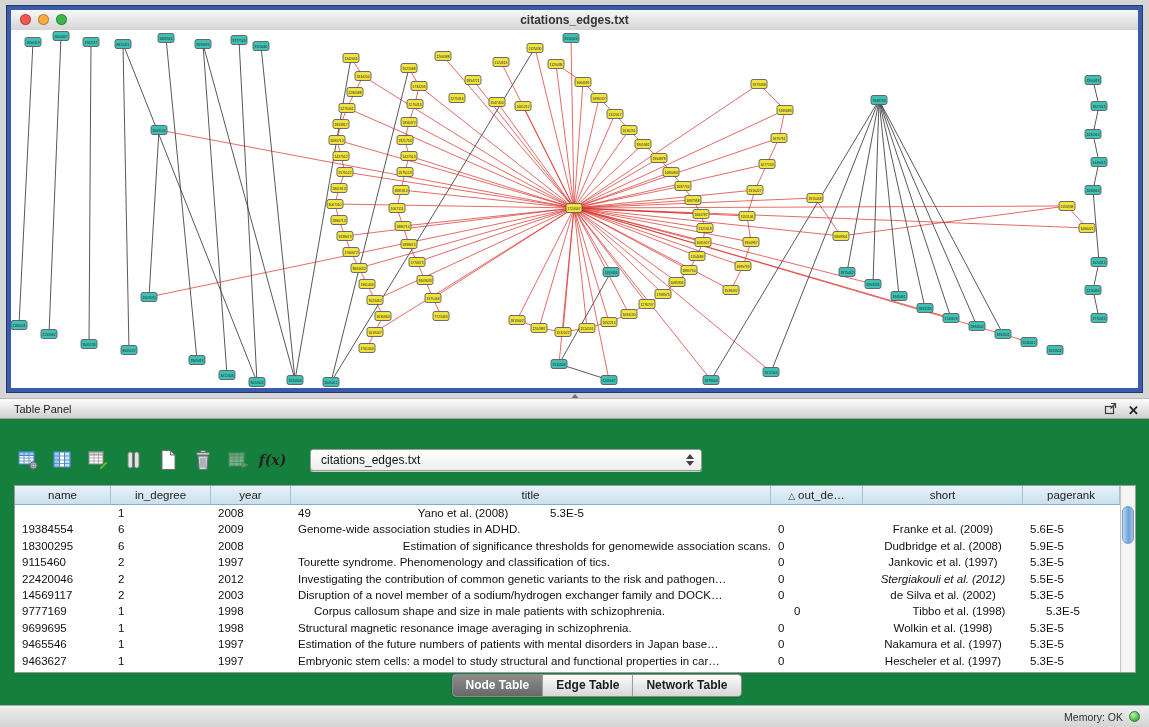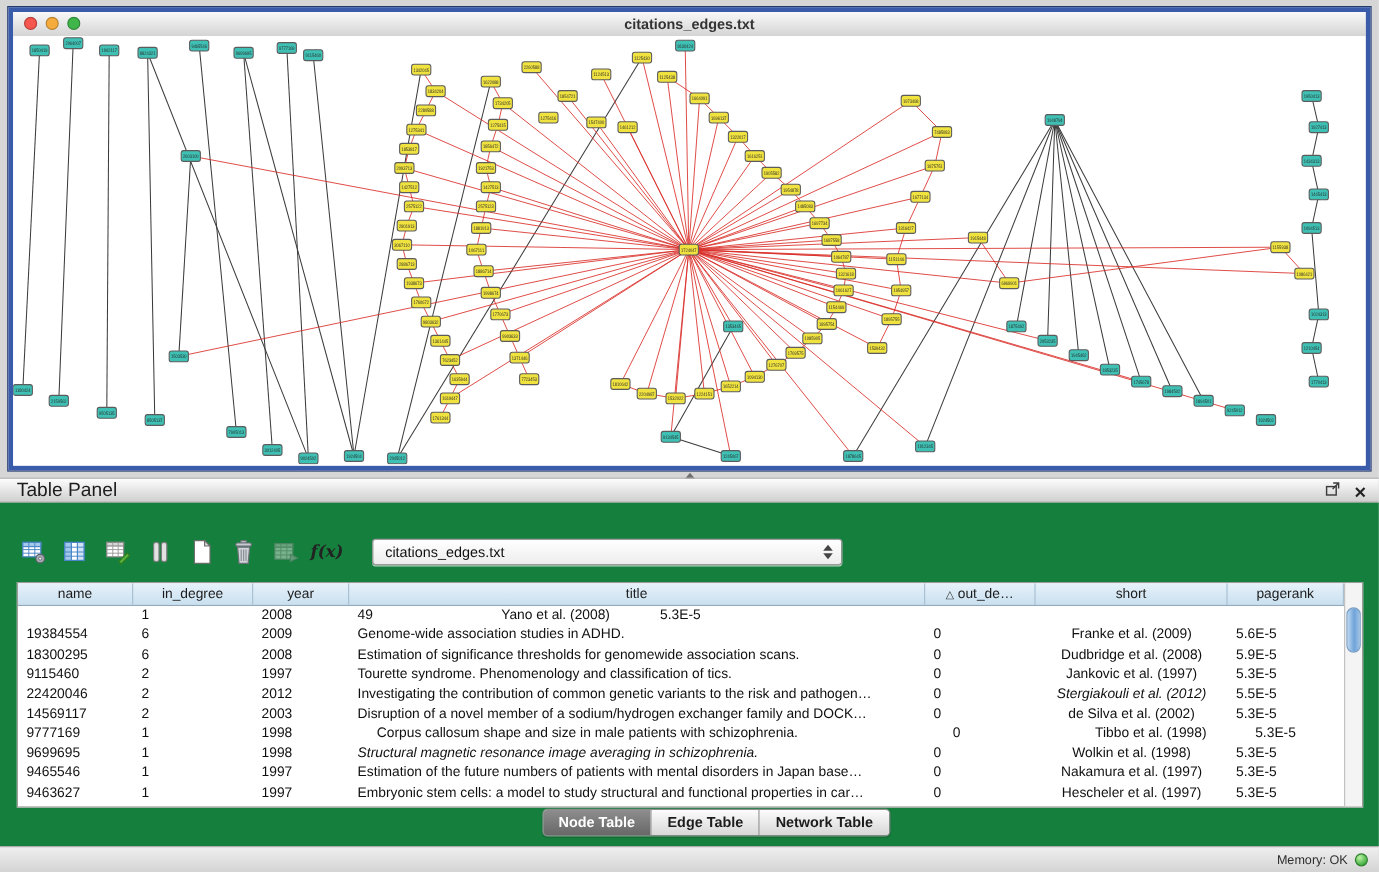--- a/index.html
+++ b/index.html
@@ -28,21 +28,21 @@
   
   .panel-dimple{position:absolute;top:394px;left:570px;width:0;height:0;
     border-left:5px solid transparent;border-right:5px solid transparent;
     border-bottom:6px solid #6f6f6f;}
 
   
   .tp-header{position:absolute;top:398px;left:0;width:1149px;height:21px;
     background:linear-gradient(#fdfdfd,#cfcfcf);
     border-top:1px solid #b7b7b7;border-bottom:1px solid #a3a3a3;
     box-sizing:border-box;}
-  .tp-header .tp-title{margin-left:14px;font-size:16px;color:#1d1d1d;line-height:19px;display:inline-block;}
+  .tp-header .tp-title{margin-left:14px;font-size:11px;color:#1d1d1d;line-height:19px;display:inline-block;}
   .tp-header .hdr-icons{position:absolute;right:10px;top:2px;display:flex;gap:11px;align-items:center;}
   .tp-header .close-x{font-size:13px;font-weight:bold;color:#222;line-height:15px;cursor:default;}
 
   
   .tp-body{position:absolute;top:419px;left:0;width:1149px;height:286px;background:#15803d;padding-left:44px;}
   .toolbar{position:absolute;top:26px;left:14px;height:30px;display:flex;align-items:center;gap:8px;}
   .tool-btn{width:27px;height:27px;display:flex;align-items:center;justify-content:center;}
   .tool-btn.disabled{opacity:.45;}
   .fx{font-family:"DejaVu Serif", serif;font-style:italic;font-weight:bold;font-size:14px;color:#222;}
   .dropdown{margin-left:16px;width:392px;height:22px;background:linear-gradient(#ffffff,#ededed);
@@ -880,21 +880,21 @@
             <div class="td" style="width: 80px;">2009</div>
             <div class="td" style="width: 480px;">Genome-wide association studies in ADHD.</div>
             <div class="td" style="width: 92px;">0</div>
             <div class="td center" style="width: 160px;">Franke et al. (2009)</div>
             <div class="td" style="width: 97px;">5.6E-5</div>
           </div>
           <div class="tr">
             <div class="td" style="width: 96px;">18300295</div>
             <div class="td" style="width: 100px;">6</div>
             <div class="td" style="width: 80px;">2008</div>
-            <div class="td" style="width: 480px;">Estimation of significance thresholds for genomewide association scans.</div>
+            <div class="td" style="width: 480px; text-align: right;">Estimation of significance thresholds for genomewide association scans.</div>
             <div class="td" style="width: 92px;">0</div>
             <div class="td center" style="width: 160px;">Dudbridge et al. (2008)</div>
             <div class="td" style="width: 97px;">5.9E-5</div>
           </div>
           <div class="tr">
             <div class="td" style="width: 96px;">9115460</div>
             <div class="td" style="width: 100px;">2</div>
             <div class="td" style="width: 80px;">1997</div>
             <div class="td" style="width: 480px;">Tourette syndrome. Phenomenology and classification of tics.</div>
             <div class="td" style="width: 92px;">0</div>
@@ -925,21 +925,21 @@
             <div class="td" style="width: 80px;">1998</div>
             <div class="td" style="width: 480px; margin-left: 16px;">Corpus callosum shape and size in male patients with schizophrenia.</div>
             <div class="td" style="width: 92px;">0</div>
             <div class="td center" style="width: 160px;">Tibbo et al. (1998)</div>
             <div class="td" style="width: 97px;">5.3E-5</div>
           </div>
           <div class="tr">
             <div class="td" style="width: 96px;">9699695</div>
             <div class="td" style="width: 100px;">1</div>
             <div class="td" style="width: 80px;">1998</div>
-            <div class="td" style="width: 480px; font-style: italic;">Structural magnetic resonance image averaging in schizophrenia.</div>
+            <div class="td" style="width: 480px;">Structural magnetic resonance image averaging in schizophrenia.</div>
             <div class="td" style="width: 92px;">0</div>
             <div class="td center" style="width: 160px;">Wolkin et al. (1998)</div>
             <div class="td" style="width: 97px;">5.3E-5</div>
           </div>
           <div class="tr">
             <div class="td" style="width: 96px;">9465546</div>
             <div class="td" style="width: 100px;">1</div>
             <div class="td" style="width: 80px;">1997</div>
             <div class="td" style="width: 480px;">Estimation of the future numbers of patients with mental disorders in Japan base…</div>
             <div class="td" style="width: 92px;">0</div>

